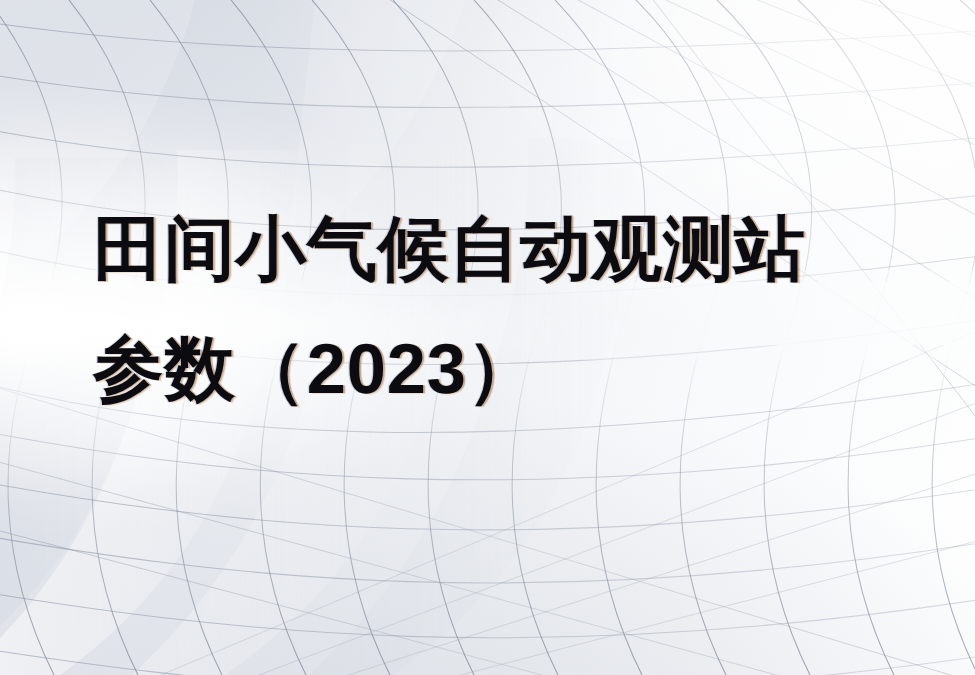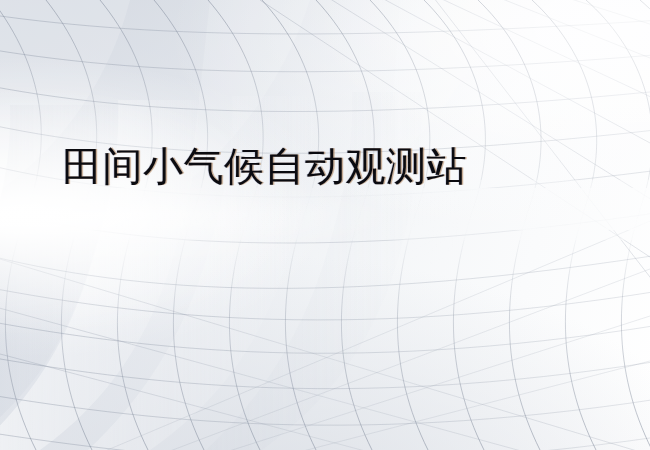--- a/index.html
+++ b/index.html
@@ -79,22 +79,22 @@
 
   
   #title-block {
     position: absolute;
     left: 62px;
     top: 126px;
     width: 540px;
   }
   .title-line {
     color: #0b0b10;
-    font-weight: 400;
-    font-size: 40px;
+    font-weight: 700;
+    font-size: 47px;
     line-height: 80px;
     letter-spacing: 0.5px;
     white-space: nowrap;
     text-shadow:
        1.2px 0 0 rgba(120, 60, 10, 0.30),
        1.8px 0.4px 0 rgba(170, 95, 20, 0.16),
       -0.8px 0 0 rgba(20, 40, 120, 0.18);
   }
 </style>
 </head>
@@ -209,15 +209,16 @@
       </g>
     </g>
   </svg>
 
   <div class="bg-layer" id="bg-streak"></div>
 
   <div class="bg-layer" id="bg-top-tone"></div>
 
   <div id="title-block">
     <div class="title-line">田间小气候自动观测站</div>
+    <div class="title-line">参数（2023）</div>
   </div>
 
 </div>
 
 </body></html>

